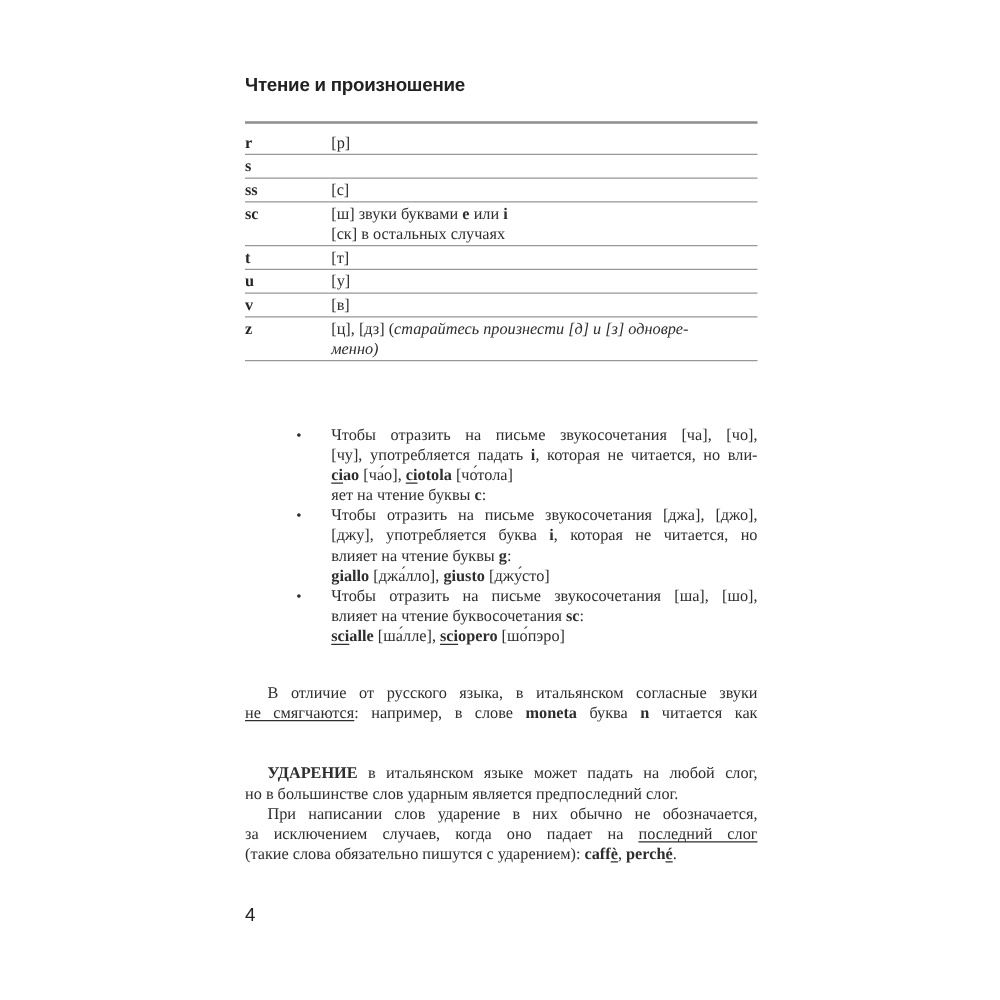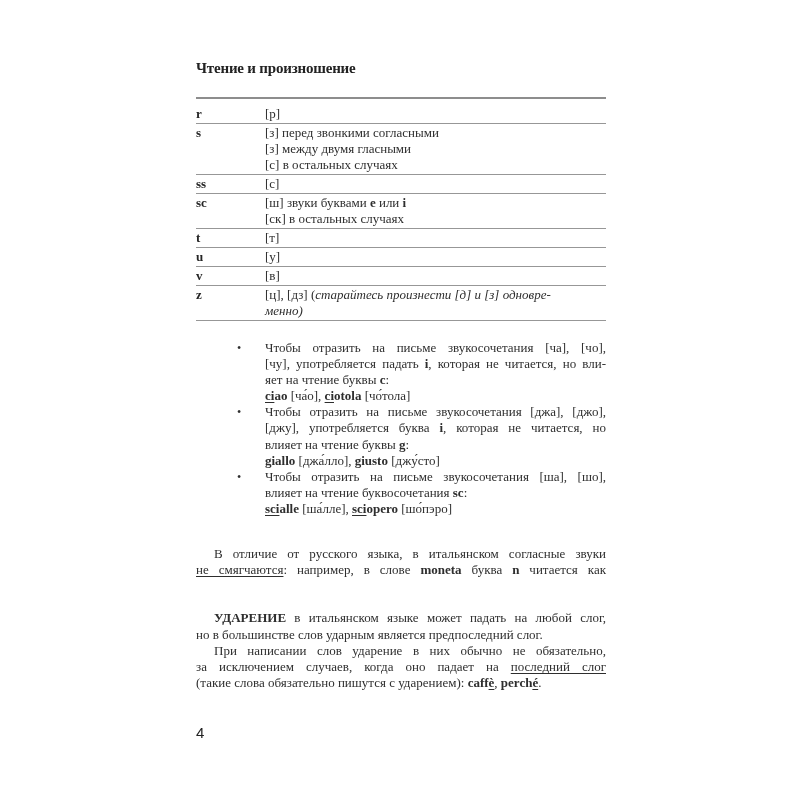--- a/index.html
+++ b/index.html
@@ -4,21 +4,21 @@
 <style>
   html,body { margin:0; padding:0; }
   .page {
     position:relative; width:800px; height:800px;
     background:#ffffff; overflow:hidden;
     font-family:"Liberation Serif","DejaVu Serif",serif;
     color:#2e2e2e;
   }
   .hdr {
     position:absolute; left:196px; top:60px; width:410px;
-    font-family:Liberation Serif, serif;
+    font-family:Liberation Sans, sans-serif;
     font-weight:bold; font-size:15px; letter-spacing:-0.2px; color:#222;
   }
   .hdr-rule {
     position:absolute; left:196px; top:97px; width:410px; height:2px;
     background:#8d8d8d;
   }
   .tbl { position:absolute; left:196px; top:105px; width:410px; font-size:13px; }
   .trow { display:flex; border-bottom:1px solid #979797; padding:1px 0 1px; }
   .tletter { width:69px; font-weight:bold; line-height:16px; color:#262626; }
   .tvalue { flex:1; }
@@ -50,25 +50,20 @@
   <div class="hdr-rule"></div>
   <div class="tbl">
       <div class="trow">
         <div class="tletter">r</div>
         <div class="tvalue">
           <div class="tline"><span class="run">[р]</span></div>
         </div>
       </div>
       <div class="trow">
         <div class="tletter">s</div>
-        <div class="tvalue">
-          <div class="tline"><span class="run">[з] перед звонкими согласными</span></div>
-          <div class="tline"><span class="run">[з] между двумя гласными</span></div>
-          <div class="tline"><span class="run">[с] в остальных случаях</span></div>
-        </div>
       </div>
       <div class="trow">
         <div class="tletter">ss</div>
         <div class="tvalue">
           <div class="tline"><span class="run">[с]</span></div>
         </div>
       </div>
       <div class="trow">
         <div class="tletter">sc</div>
         <div class="tvalue">
@@ -101,22 +96,22 @@
           <div class="tline"><span class="run i">менно)</span></div>
         </div>
       </div>
     </div>
   <div class="blist">
       <div class="bullet">
         <div class="bmark">•</div>
         <div class="btext">
           <div class="line just"><span class="run">Чтобы отразить на письме звукосочетания [ча], [чо],</span></div>
           <div class="line just"><span class="run">[чу], употребляется падать </span><span class="run b">i</span><span class="run">, которая не читается, но вли-</span></div>
+          <div class="line"><span class="run b u">ci</span><span class="run b">ao</span><span class="run"> [ча́о], </span><span class="run b u">ci</span><span class="run b">otola</span><span class="run"> [чо́тола]</span></div>
           <div class="line"><span class="run">яет на чтение буквы </span><span class="run b">c</span><span class="run">:</span></div>
-          <div class="line"><span class="run b u">ci</span><span class="run b">ao</span><span class="run"> [ча́о], </span><span class="run b u">ci</span><span class="run b">otola</span><span class="run"> [чо́тола]</span></div>
         </div>
       </div>
       <div class="bullet">
         <div class="bmark">•</div>
         <div class="btext">
           <div class="line just"><span class="run">Чтобы отразить на письме звукосочетания [джа], [джо],</span></div>
           <div class="line just"><span class="run">[джу], употребляется буква </span><span class="run b">i</span><span class="run">, которая не читается, но</span></div>
           <div class="line"><span class="run">влияет на чтение буквы </span><span class="run b">g</span><span class="run">:</span></div>
           <div class="line"><span class="run b">giallo</span><span class="run"> [джа́лло], </span><span class="run b">giusto</span><span class="run"> [джу́сто]</span></div>
         </div>
@@ -133,19 +128,19 @@
   <div class="paras">
       <div class="para">
         <div class="line just ind"><span class="run">В отличие от русского языка, в итальянском согласные звуки</span></div>
         <div class="line just"><span class="run u">не смягчаются</span><span class="run">: например, в слове </span><span class="run b">moneta</span><span class="run"> буква </span><span class="run b">n</span><span class="run"> читается как</span></div>
       </div>
       <div class="para gap">
         <div class="line just ind"><span class="run b">УДАРЕНИЕ</span><span class="run"> в итальянском языке может падать на любой слог,</span></div>
         <div class="line"><span class="run">но в большинстве слов ударным является предпоследний слог.</span></div>
       </div>
       <div class="para">
-        <div class="line just ind"><span class="run">При написании слов ударение в них обычно не обязательно,</span></div>
+        <div class="line just ind"><span class="run">При написании слов ударение в них обычно не обозначается,</span></div>
         <div class="line just"><span class="run">за исключением случаев, когда оно падает на </span><span class="run u">последний слог</span></div>
         <div class="line"><span class="run">(такие слова обязательно пишутся с ударением): </span><span class="run b">caff</span><span class="run b u">è</span><span class="run">, </span><span class="run b">perch</span><span class="run b u">é</span><span class="run">.</span></div>
       </div>
     </div>
   <div class="pnum">4</div>
 </div>
 
 </body></html>

